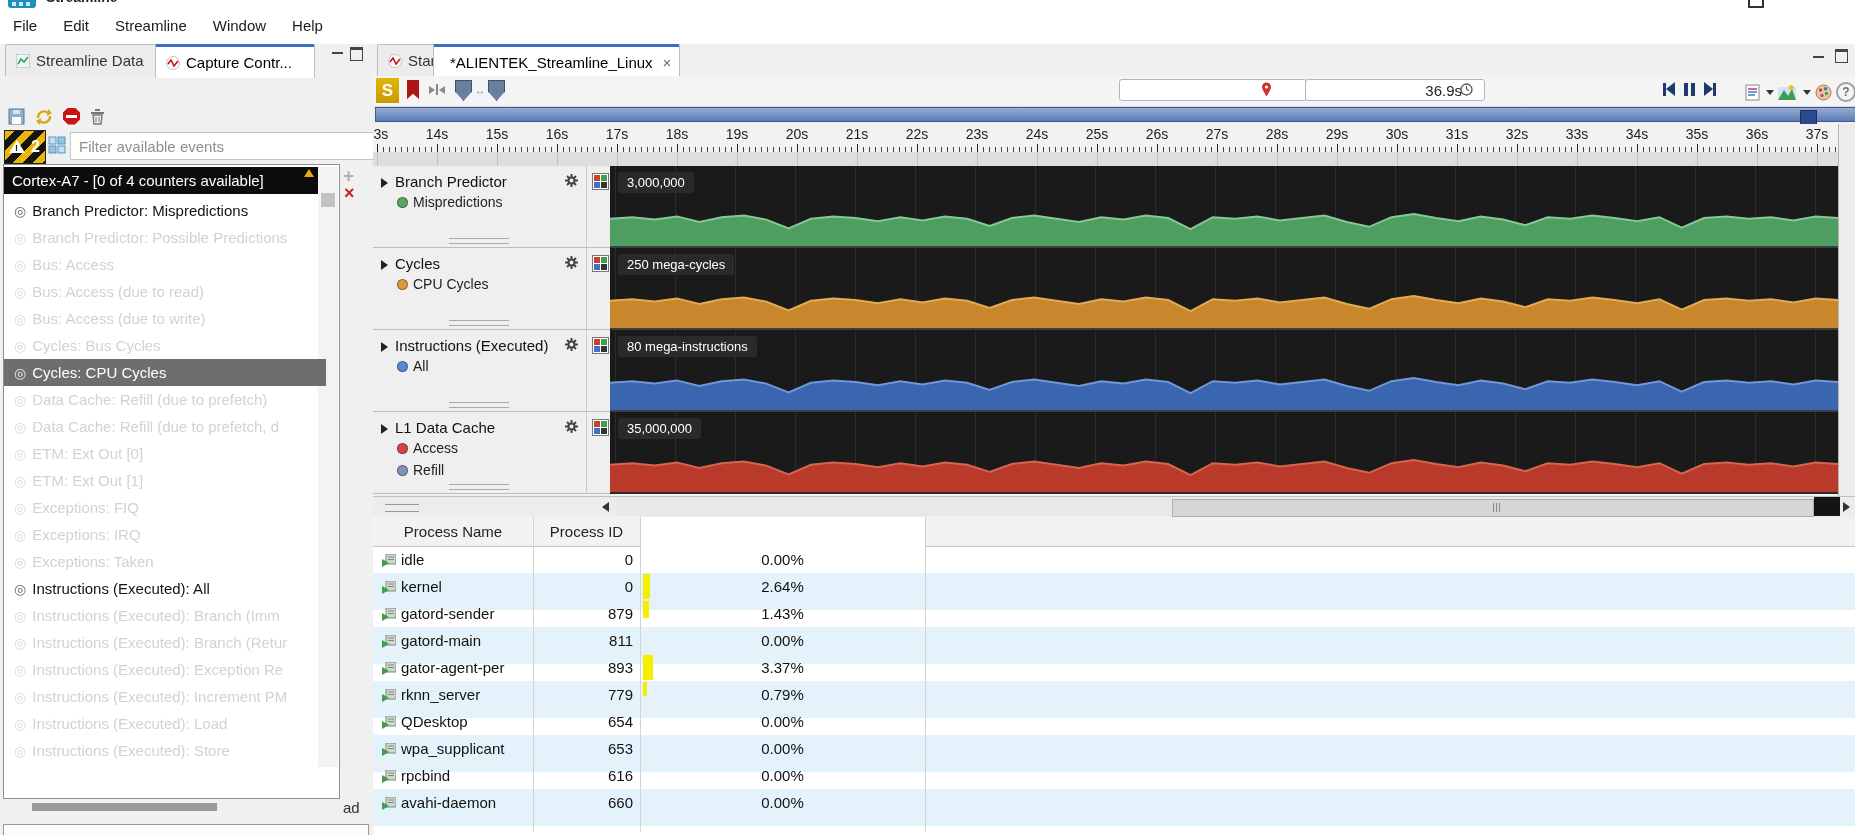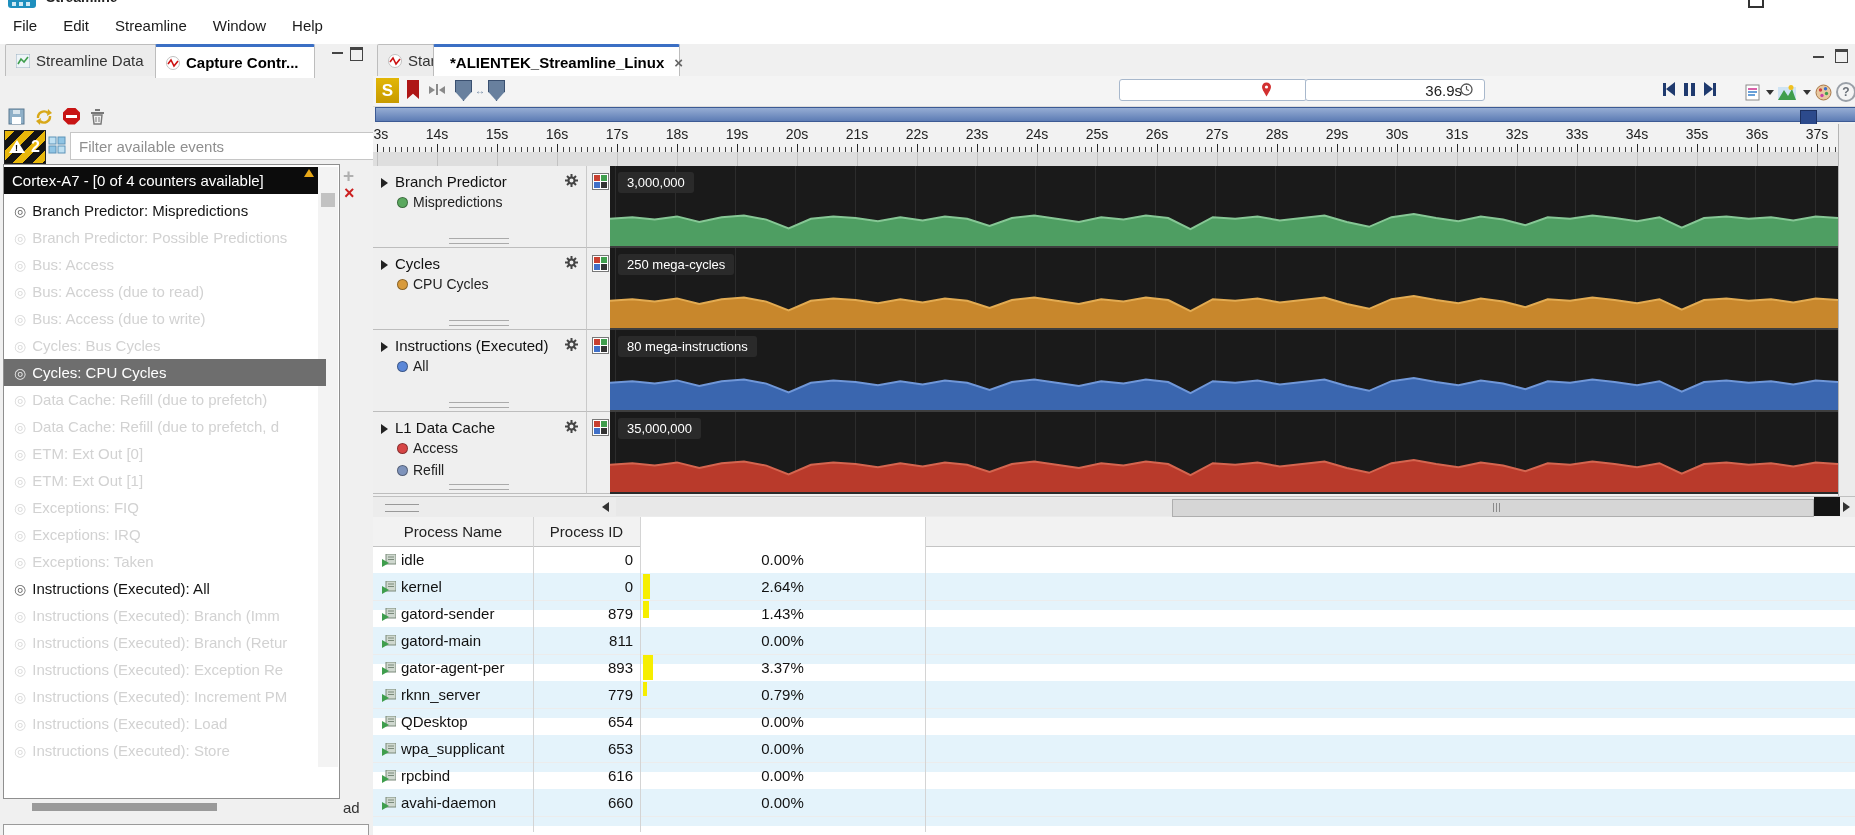--- a/index.html
+++ b/index.html
@@ -11,21 +11,21 @@
   #app-icon-frag{left:8px;top:-18px;width:28px;height:26px;background:#1e8fbe;border-radius:3px;}
   #app-icon-frag i{position:absolute;left:4px;bottom:2px;width:20px;height:4px;
      background:repeating-linear-gradient(to right,#cfeaf5 0 4px,transparent 4px 7px);}
   #title-frag{left:46px;top:-11px;font-size:14px;font-weight:bold;color:#222;}
   .winctl-frag{top:0;height:6px;border:2px solid #333;border-top:none;width:12px;}
   #menubar{left:0;top:10px;width:1855px;height:34px;background:#fff;}
   .menu-item{display:inline-block;padding:7px 13px 0 13px;font-size:15px;color:#1a1a1a;cursor:default;}
   
   .tab{position:absolute;top:0;height:31px;display:flex;align-items:center;gap:6px;padding:0 10px;
        font-size:15px;color:#333;border:1px solid #bdbdbd;border-bottom:none;background:#ececec;border-radius:2px 2px 0 0;}
-  .tab.active{background:#fff;border-top:3px solid #3b6fc4;color:#000;font-weight:bold;}
+  .tab.active{background:#fff;border-top:3px solid #3b6fc4;color:#000;}
   .mini-glyph{display:inline-block;}
   .tri-right{width:0;height:0;border-top:5px solid transparent;border-bottom:5px solid transparent;border-left:7px solid #222;}
   .tri-left {width:0;height:0;border-top:5px solid transparent;border-bottom:5px solid transparent;border-right:7px solid #222;}
   
   #left-panel{left:2px;top:44px;width:366px;height:789px;background:#f0f0f0;}
   #lp-tabs{left:0;top:0;width:366px;height:31px;}
   #lp-toolbar{left:0;top:56px;width:366px;height:28px;display:flex;gap:10px;padding:2px 6px;align-items:center;}
   #warn-badge{left:2px;top:86px;width:40px;height:32px;
      background:repeating-linear-gradient(135deg,#e8b70a 0 7px,#141414 7px 14px);border:1px solid #222;}
   #warn-tri{position:absolute;left:4px;top:9px;width:0;height:0;border-left:8px solid transparent;

